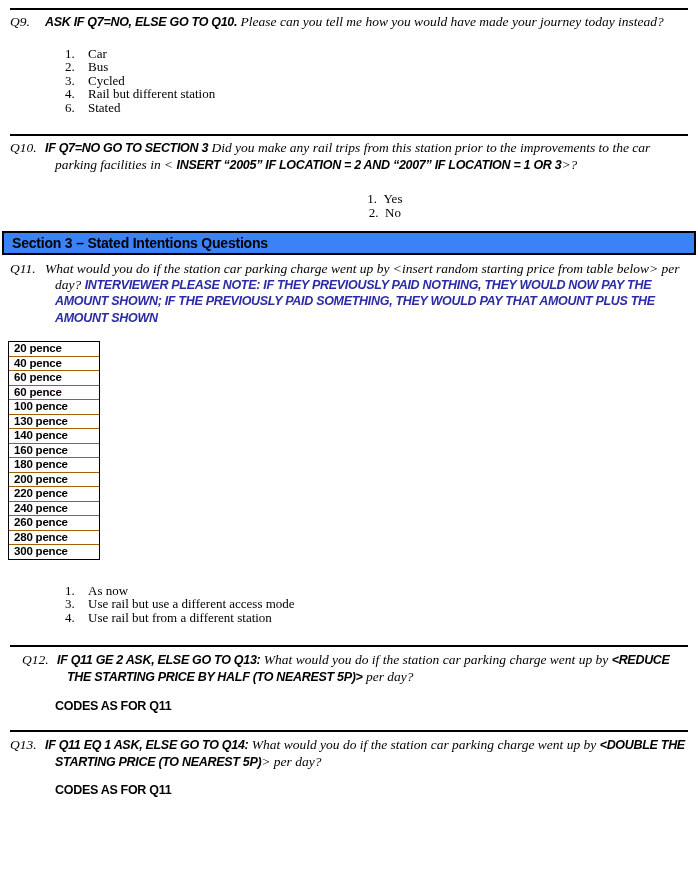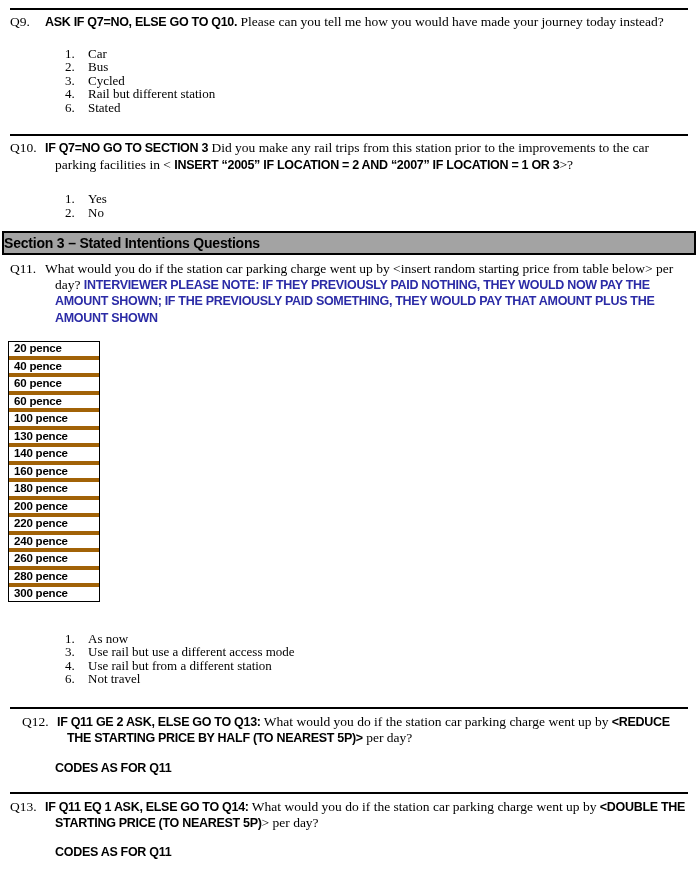--- a/index.html
+++ b/index.html
@@ -9,56 +9,56 @@
     color:#000;
   }
   .rule { height:2px; background:#000; margin-left:10px; margin-right:10px; }
   .rule-q9  { margin-top:8px; }
   .rule-q10 { margin-top:20px; }
   .rule-q12 { margin-top:21px; }
   .rule-q13 { margin-top:17px; }
 
   .q {
     margin:0 10px; padding-left:45px; text-indent:-45px;
-    font-size:13.5px; line-height:15.5px; max-width:678px;
+    font-size:13.5px; line-height:15.5px; max-width:678px;font-style:italic;
   }
   .q-q9  { margin-top:4px; }
   .q-q10 { margin-top:4px; }
   .q-q11 { margin-top:6px; }
   .q-q12 { margin-top:5px;margin-left:22px; }
   .q-q13 { margin-top:5px; }
   .qnum { display:inline-block; width:35px; text-indent:0; }
 
   .bsans {
     font-family:"Liberation Sans","DejaVu Sans",sans-serif;
     font-weight:bold; font-size:12.5px; letter-spacing:-0.3px;
   }
   .blue { color:#2B2BA6; }
 
   .opts { margin-left:65px; }
   .opts-q9  { margin-top:16px; }
-  .opts-q10 { margin-top:19px; }
-  .opts-q11 { margin-top:30px; }
+  .opts-q10 { margin-top:19px;text-align:center; }
+  .opts-q11 { margin-top:24px; }
   .opt { font-size:13px; line-height:13.5px; }
   .optnum { display:inline-block; width:23px; }
 
   .sec-header {
     margin:12px 2px 0 2px; height:20px;
-    border:2px solid #000; background:#a3a3a3;
+    border:2px solid #000; background:#3b82f6;
     font-family:"Liberation Sans","DejaVu Sans",sans-serif;
     font-weight:bold; font-size:14px; line-height:20px;
-    letter-spacing:-0.2px;
+    padding-left:8px; letter-spacing:-0.2px;
   }
 
   .ptable {
     margin:15px 0 0 8px; width:90px;
     border:1px solid #000;
   }
   .prow {
-    height:13.5px; line-height:13.8px; border-bottom:4px solid #a16207;
+    height:13.5px; line-height:13.8px; border-bottom:1px solid #a16207;
     font-family:"Liberation Sans","DejaVu Sans",sans-serif;
     font-weight:bold; font-size:11.5px; letter-spacing:-0.2px;
     padding-left:5px; overflow:hidden;
   }
   .prow:last-child { border-bottom:none; }
 
   .codes {
     margin:14px 10px 0 55px;
     font-family:"Liberation Sans","DejaVu Sans",sans-serif;
     font-weight:bold; font-size:12.5px; letter-spacing:-0.3px;
@@ -121,21 +121,20 @@
     <div class="prow">240 pence</div>
     <div class="prow">260 pence</div>
     <div class="prow">280 pence</div>
     <div class="prow">300 pence</div>
   </div>
 
   <div class="opts opts-q11">
     <div class="opt"><span class="optnum">1.</span><span>As now</span></div>
     <div class="opt"><span class="optnum">3.</span><span>Use rail but use a different access mode</span></div>
     <div class="opt"><span class="optnum">4.</span><span>Use rail but from a different station</span></div>
-    <div class="opt"><span class="optnum">6.</span><span>Not travel</span></div>
   </div>
 
   <div class="rule rule-q12"></div>
 
   <div class="q q-q12">
     <span class="qnum">Q12.</span><span class="bsans">IF Q11 GE 2 ASK, ELSE GO TO Q13:</span>
     <span>What would you do if the station car parking charge went up by</span>
     <span class="bsans">&lt;REDUCE THE STARTING PRICE BY HALF (TO NEAREST 5P)&gt;</span>
     <span>per day?</span>
   </div>

